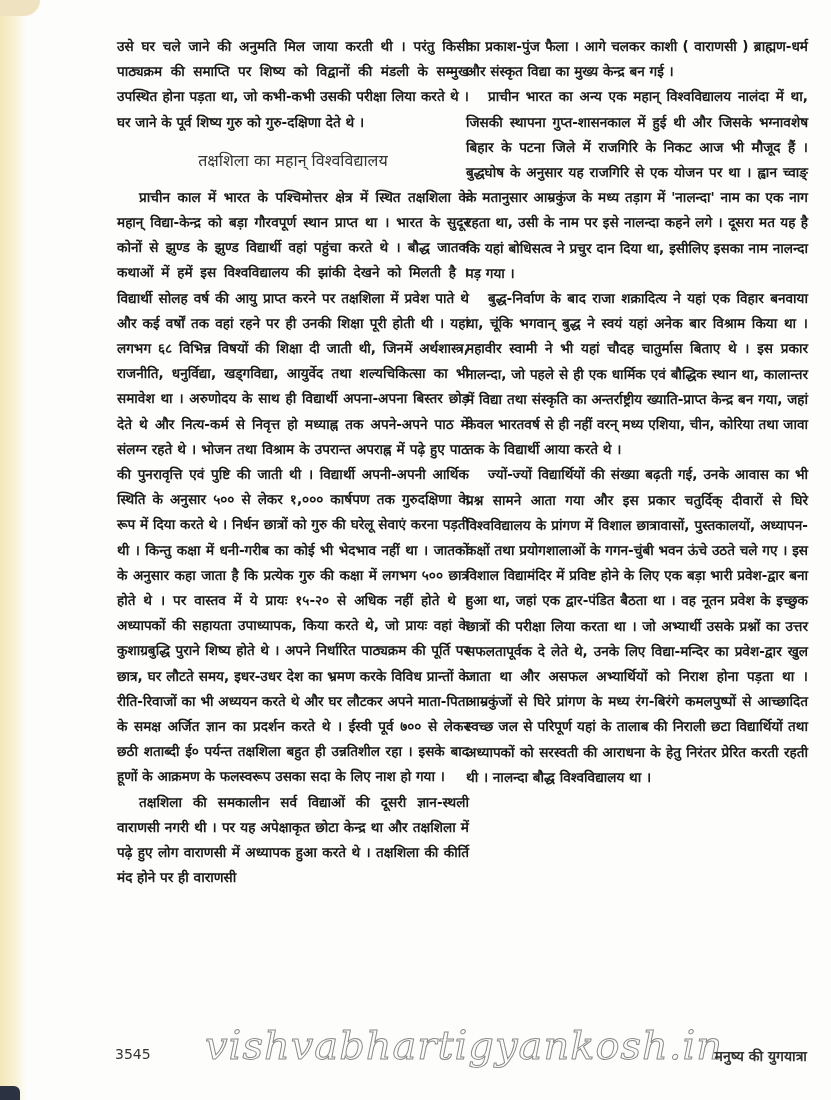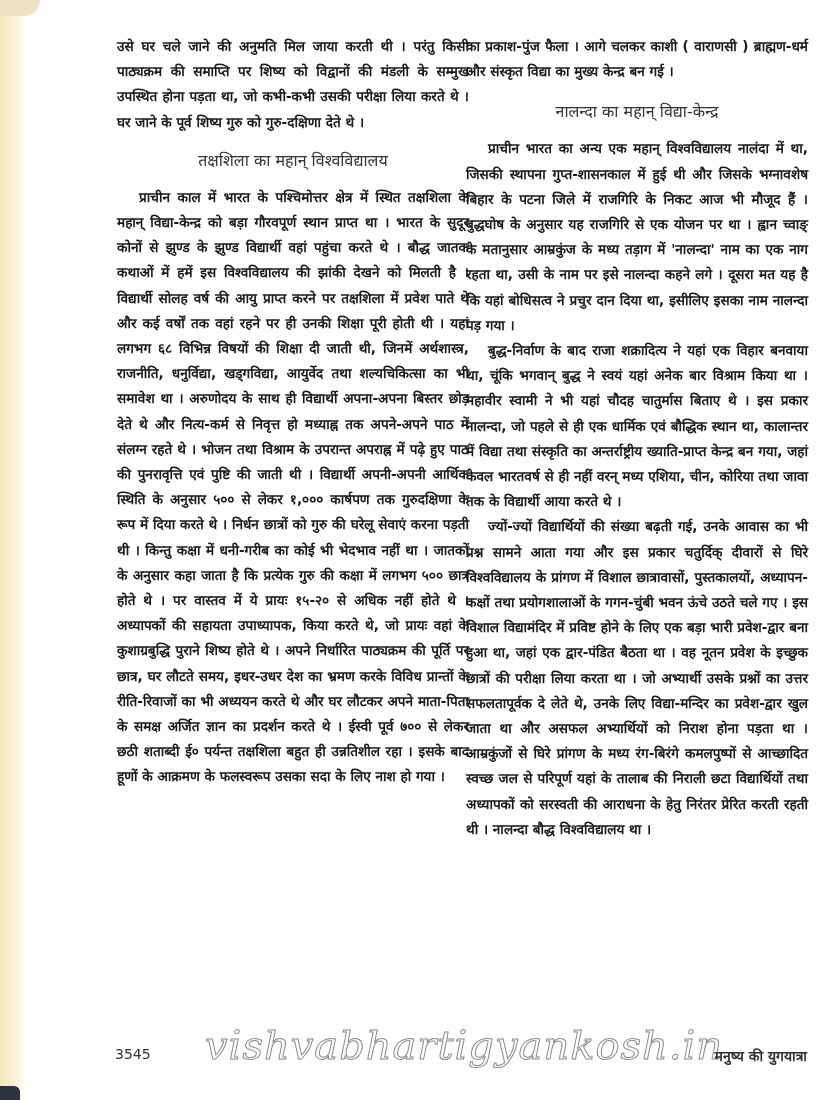--- a/index.html
+++ b/index.html
@@ -61,25 +61,25 @@
 <body>
 
 <div class="spine"></div>
 <div class="spine-top"></div>
 <div class="spine-bottom"></div>
 
 <div class="column col-left">
   <p class="para">उसे घर चले जाने की अनुमति मिल जाया करती थी । परंतु किसी पाठ्यक्रम की समाप्ति पर शिष्य को विद्वानों की मंडली के सम्मुख उपस्थित होना पड़ता था, जो कभी-कभी उसकी परीक्षा लिया करते थे । घर जाने के पूर्व शिष्य गुरु को गुरु-दक्षिणा देते थे ।</p>
   <h2 class="heading">तक्षशिला का महान् विश्वविद्यालय</h2>
   <p class="para indent">प्राचीन काल में भारत के पश्चिमोत्तर क्षेत्र में स्थित तक्षशिला के महान् विद्या-केन्द्र को बड़ा गौरवपूर्ण स्थान प्राप्त था । भारत के सुदूर कोनों से झुण्ड के झुण्ड विद्यार्थी वहां पहुंचा करते थे । बौद्ध जातक कथाओं में हमें इस विश्वविद्यालय की झांकी देखने को मिलती है । विद्यार्थी सोलह वर्ष की आयु प्राप्त करने पर तक्षशिला में प्रवेश पाते थे और कई वर्षों तक वहां रहने पर ही उनकी शिक्षा पूरी होती थी । यहां लगभग ६८ विभिन्न विषयों की शिक्षा दी जाती थी, जिनमें अर्थशास्त्र, राजनीति, धनुर्विद्या, खड्गविद्या, आयुर्वेद तथा शल्यचिकित्सा का भी समावेश था । अरुणोदय के साथ ही विद्यार्थी अपना-अपना बिस्तर छोड़ देते थे और नित्य-कर्म से निवृत्त हो मध्याह्न तक अपने-अपने पाठ में संलग्न रहते थे । भोजन तथा विश्राम के उपरान्त अपराह्न में पढ़े हुए पाठ की पुनरावृत्ति एवं पुष्टि की जाती थी । विद्यार्थी अपनी-अपनी आर्थिक स्थिति के अनुसार ५०० से लेकर १,००० कार्षपण तक गुरुदक्षिणा के रूप में दिया करते थे । निर्धन छात्रों को गुरु की घरेलू सेवाएं करना पड़ती थी । किन्तु कक्षा में धनी-गरीब का कोई भी भेदभाव नहीं था । जातकों के अनुसार कहा जाता है कि प्रत्येक गुरु की कक्षा में लगभग ५०० छात्र होते थे । पर वास्तव में ये प्रायः १५-२० से अधिक नहीं होते थे । अध्यापकों की सहायता उपाध्यापक, किया करते थे, जो प्रायः वहां के कुशाग्रबुद्धि पुराने शिष्य होते थे । अपने निर्धारित पाठ्यक्रम की पूर्ति पर छात्र, घर लौटते समय, इधर-उधर देश का भ्रमण करके विविध प्रान्तों के रीति-रिवाजों का भी अध्ययन करते थे और घर लौटकर अपने माता-पिता के समक्ष अर्जित ज्ञान का प्रदर्शन करते थे । ईस्वी पूर्व ७०० से लेकर छठी शताब्दी ई० पर्यन्त तक्षशिला बहुत ही उन्नतिशील रहा । इसके बाद हूणों के आक्रमण के फलस्वरूप उसका सदा के लिए नाश हो गया ।</p>
+  <p class="para indent">तक्षशिला की समकालीन सर्व विद्याओं की दूसरी ज्ञान-स्थली वाराणसी नगरी थी । पर यह अपेक्षाकृत छोटा केन्द्र था और तक्षशिला में पढ़े हुए लोग वाराणसी में अध्यापक हुआ करते थे । तक्षशिला की कीर्ति मंद होने पर ही वाराणसी</p>
 </div>
 
 <div class="column col-right">
   <p class="para">का प्रकाश-पुंज फैला । आगे चलकर काशी ( वाराणसी ) ब्राह्मण-धर्म और संस्कृत विद्या का मुख्य केन्द्र बन गई ।</p>
-  <h2 class="heading">नालन्दा का महान् विद्या-केन्द्र</h2>
   <p class="para indent">प्राचीन भारत का अन्य एक महान् विश्वविद्यालय नालंदा में था, जिसकी स्थापना गुप्त-शासनकाल में हुई थी और जिसके भग्नावशेष बिहार के पटना जिले में राजगिरि के निकट आज भी मौजूद हैं । बुद्धघोष के अनुसार यह राजगिरि से एक योजन पर था । ह्वान च्वाङ् के मतानुसार आम्रकुंज के मध्य तड़ाग में 'नालन्दा' नाम का एक नाग रहता था, उसी के नाम पर इसे नालन्दा कहने लगे । दूसरा मत यह है कि यहां बोधिसत्व ने प्रचुर दान दिया था, इसीलिए इसका नाम नालन्दा पड़ गया ।</p>
   <p class="para indent">बुद्ध-निर्वाण के बाद राजा शक्रादित्य ने यहां एक विहार बनवाया था, चूंकि भगवान् बुद्ध ने स्वयं यहां अनेक बार विश्राम किया था । महावीर स्वामी ने भी यहां चौदह चातुर्मास बिताए थे । इस प्रकार नालन्दा, जो पहले से ही एक धार्मिक एवं बौद्धिक स्थान था, कालान्तर में विद्या तथा संस्कृति का अन्तर्राष्ट्रीय ख्याति-प्राप्त केन्द्र बन गया, जहां केवल भारतवर्ष से ही नहीं वरन् मध्य एशिया, चीन, कोरिया तथा जावा तक के विद्यार्थी आया करते थे ।</p>
   <p class="para indent">ज्यों-ज्यों विद्यार्थियों की संख्या बढ़ती गई, उनके आवास का भी प्रश्न सामने आता गया और इस प्रकार चतुर्दिक् दीवारों से घिरे विश्वविद्यालय के प्रांगण में विशाल छात्रावासों, पुस्तकालयों, अध्यापन-कक्षों तथा प्रयोगशालाओं के गगन-चुंबी भवन ऊंचे उठते चले गए । इस विशाल विद्यामंदिर में प्रविष्ट होने के लिए एक बड़ा भारी प्रवेश-द्वार बना हुआ था, जहां एक द्वार-पंडित बैठता था । वह नूतन प्रवेश के इच्छुक छात्रों की परीक्षा लिया करता था । जो अभ्यार्थी उसके प्रश्नों का उत्तर सफलतापूर्वक दे लेते थे, उनके लिए विद्या-मन्दिर का प्रवेश-द्वार खुल जाता था और असफल अभ्यार्थियों को निराश होना पड़ता था । आम्रकुंजों से घिरे प्रांगण के मध्य रंग-बिरंगे कमलपुष्पों से आच्छादित स्वच्छ जल से परिपूर्ण यहां के तालाब की निराली छटा विद्यार्थियों तथा अध्यापकों को सरस्वती की आराधना के हेतु निरंतर प्रेरित करती रहती थी । नालन्दा बौद्ध विश्वविद्यालय था ।</p>
 </div>
 
 <div class="watermark">vishvabhartigyankosh.in</div>
 <div class="footer-page">3545</div>
 <div class="footer-title">मनुष्य की युगयात्रा</div>
 
 </body></html>

